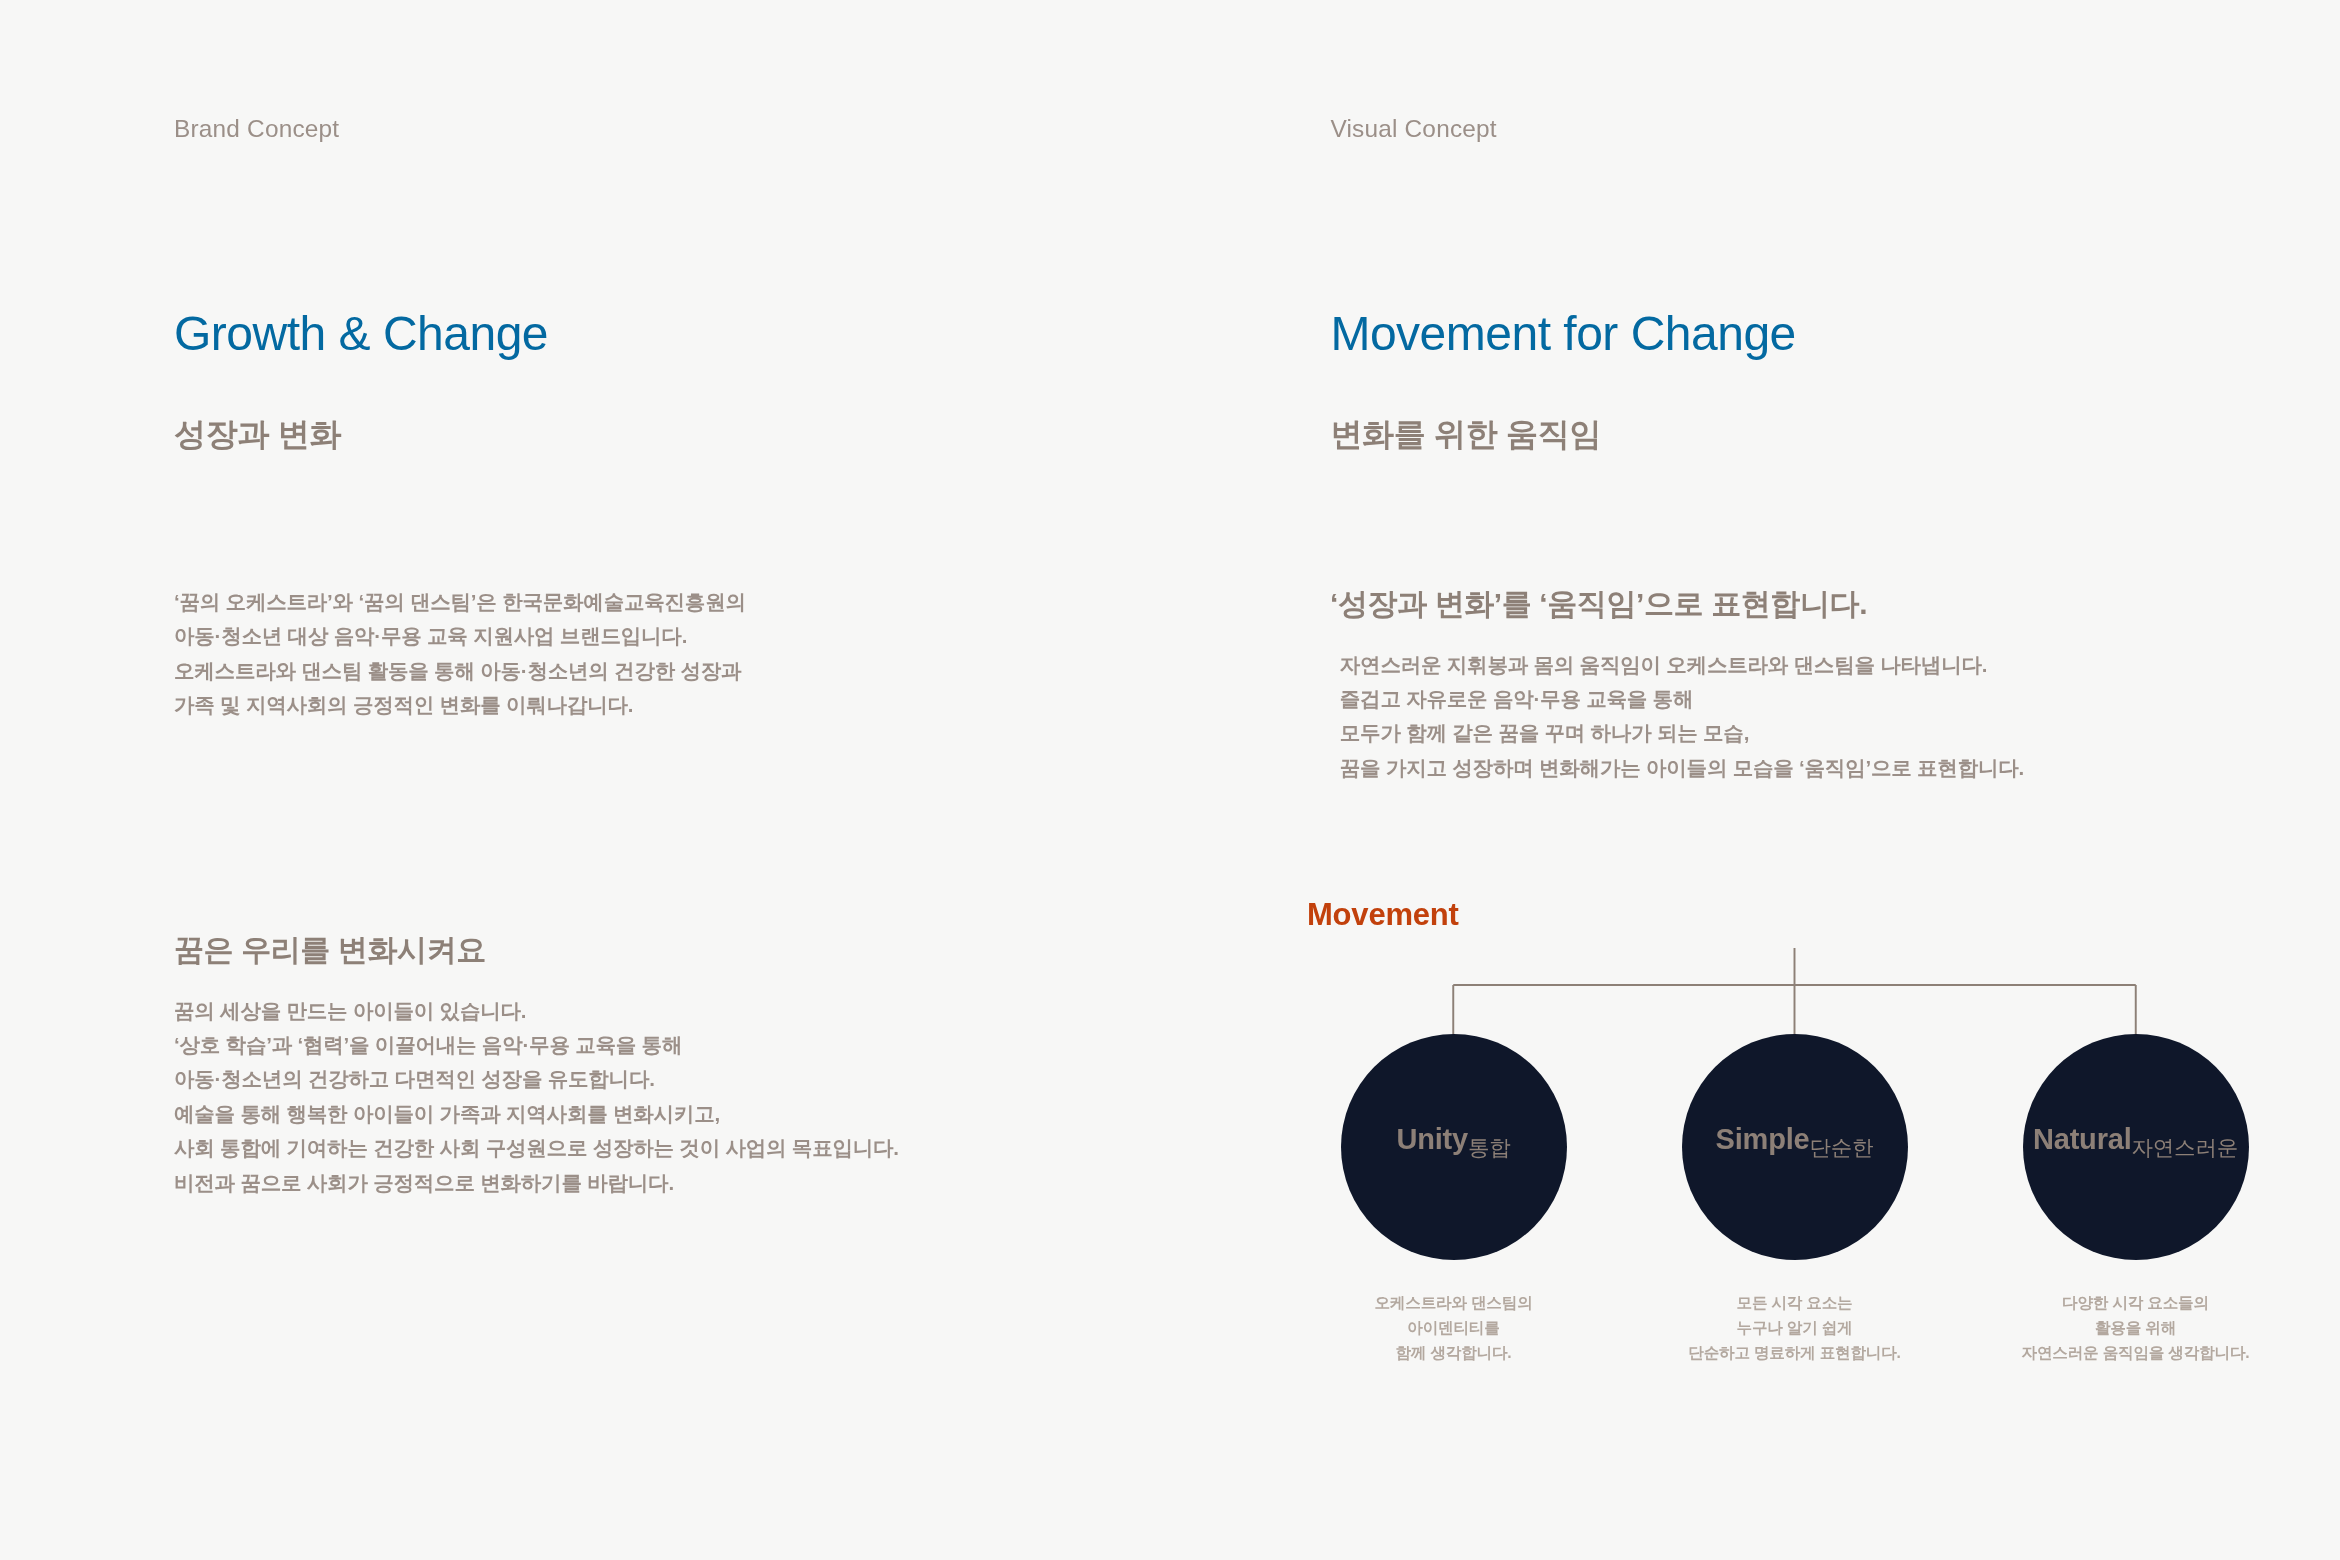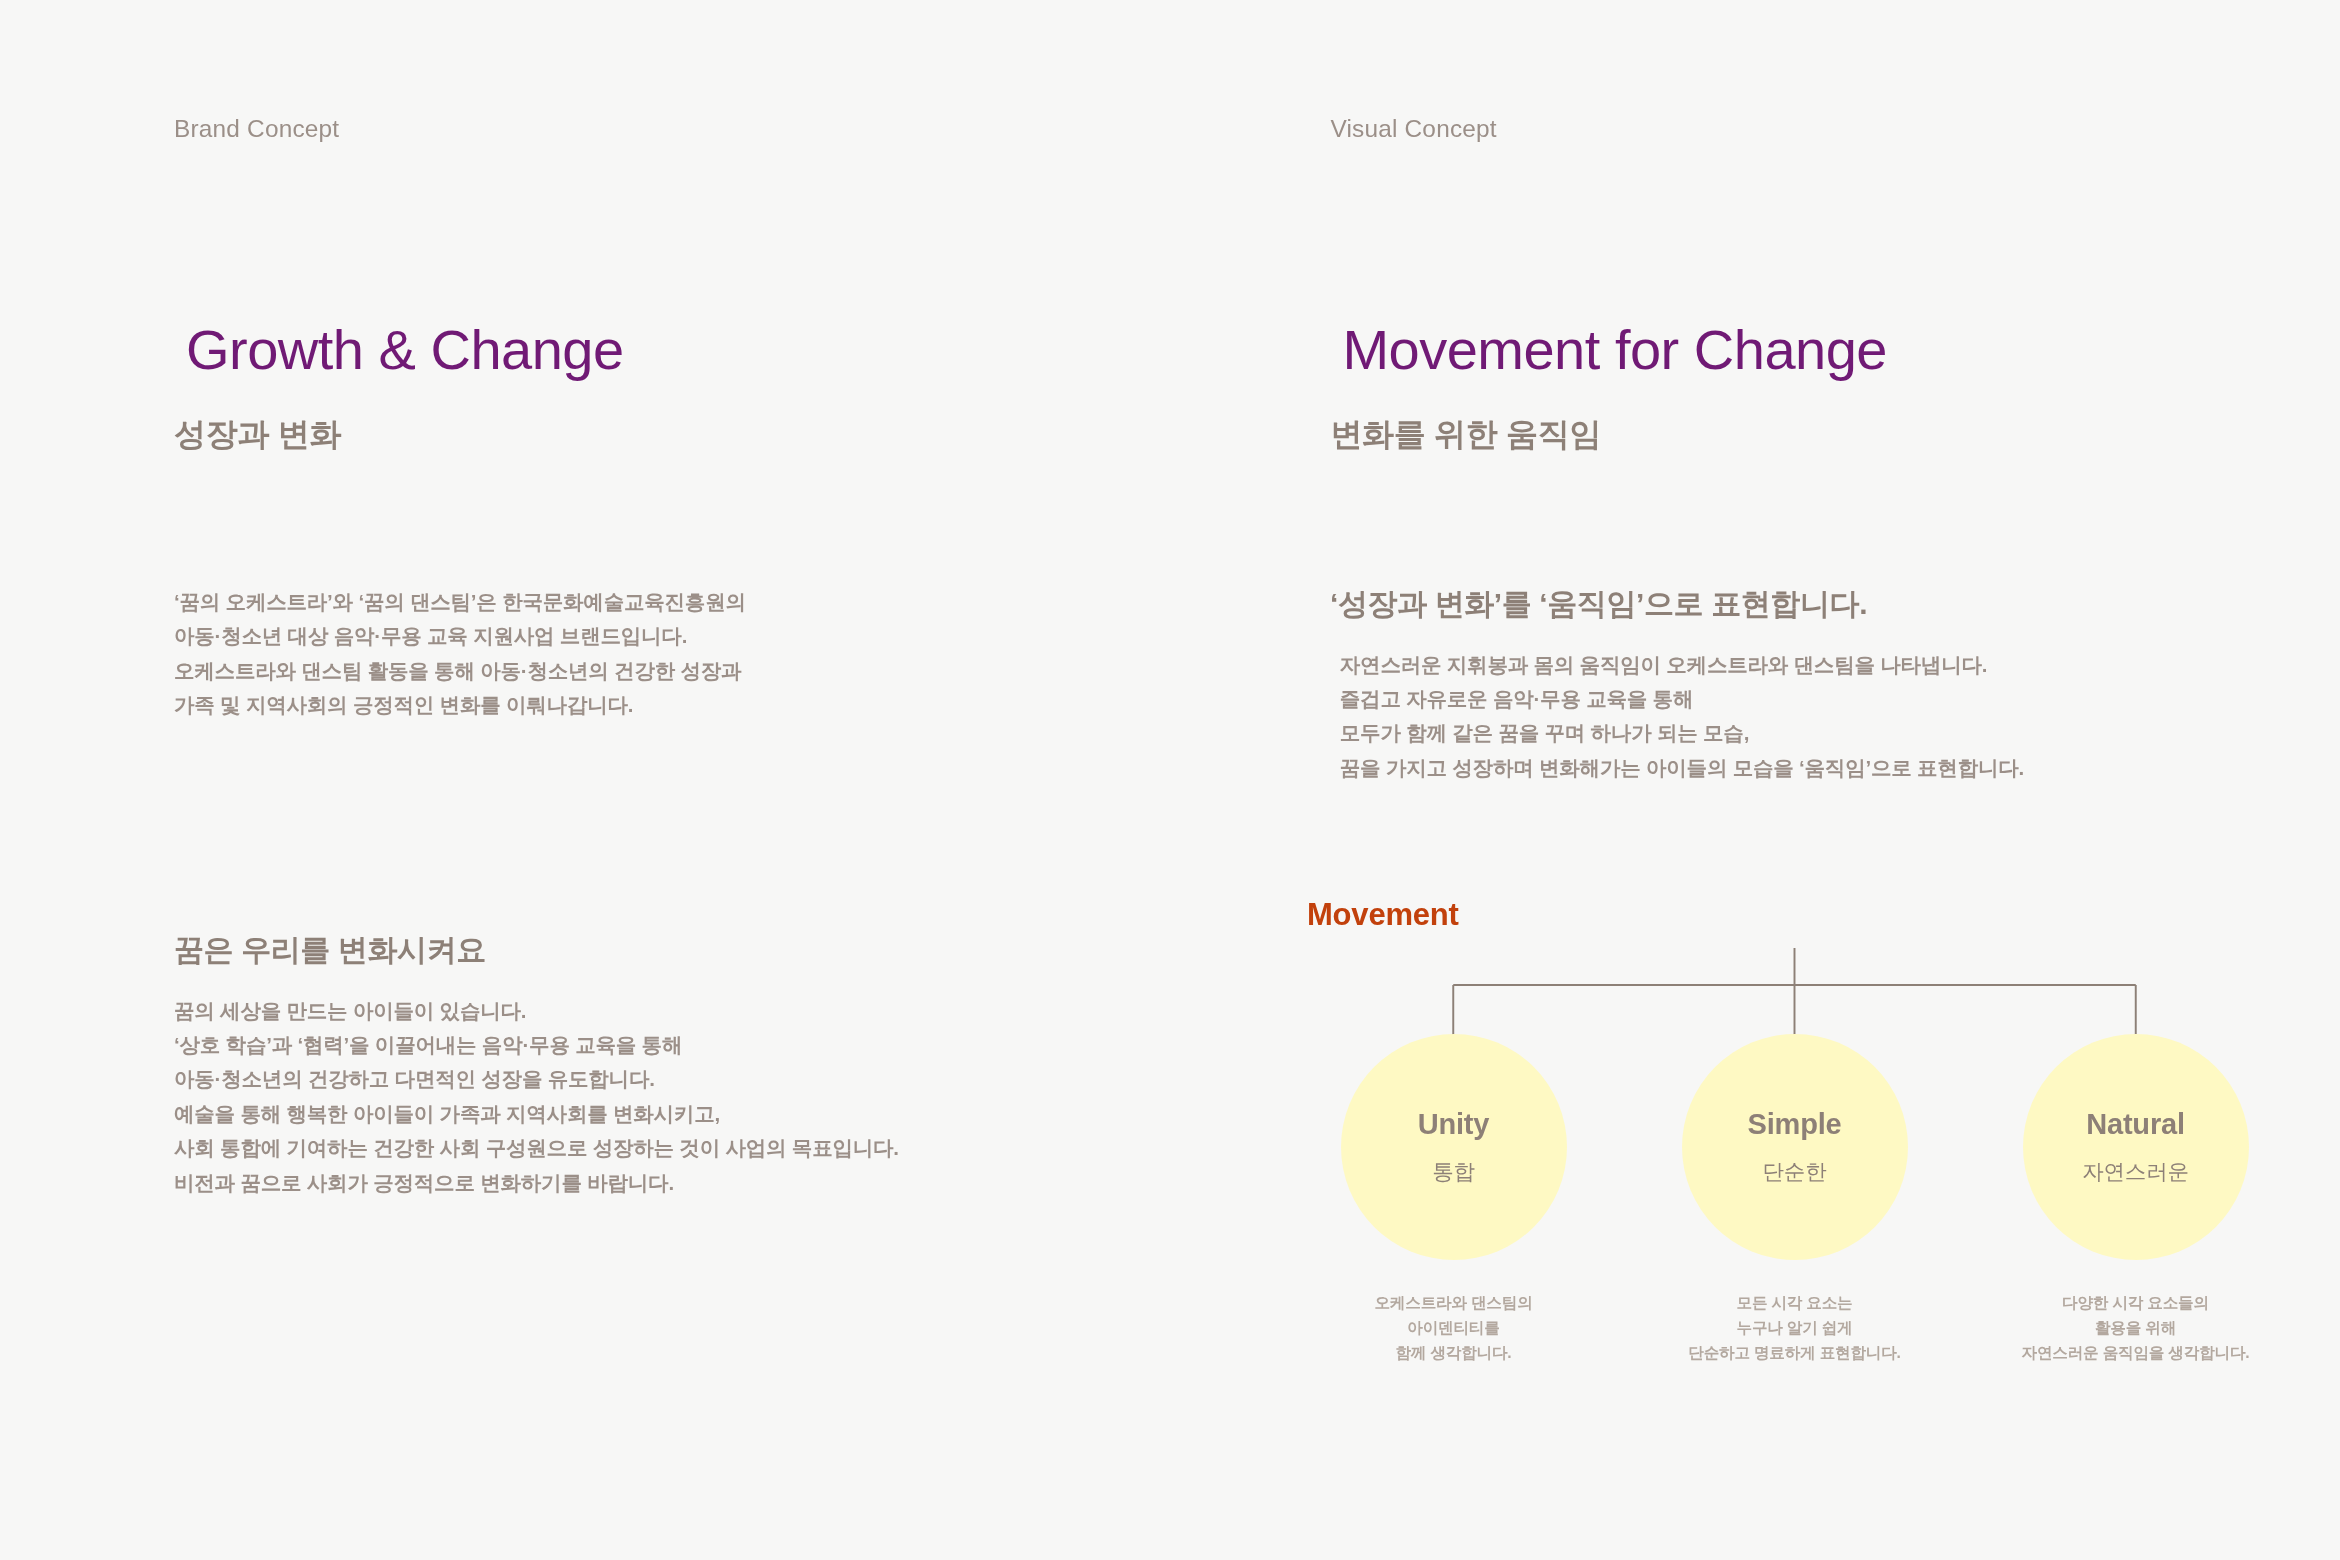--- a/index.html
+++ b/index.html
@@ -43,26 +43,26 @@
     color: #9b8f88;
     white-space: nowrap;
   }
   .column-left  .kicker { left: 174px; }
   .column-right .kicker { left: 23.4px; }
 
   
   .display-title {
     position: absolute;
     top: 310px;
-    margin: 12px;
-    font-size: 56px;
+    margin: 0;
+    font-size: 48px;
     line-height: 1.0;
     font-weight: 400;
     letter-spacing: -0.5px;
-    color: #701a75;
+    color: #0369a1;
     white-space: nowrap;
   }
   .column-left  .display-title { left: 174px; }
   .column-right .display-title { left: 23.4px; }
 
   
   .display-sub {
     position: absolute;
     top: 415px;
     margin: 0;
@@ -145,23 +145,23 @@
   .node {
     width: 293px;
     display: flex;
     flex-direction: column;
     align-items: center;
   }
   .node-circle {
     width: 226px;
     height: 226px;
     border-radius: 50%;
-    background: #fef9c3;
+    background: #0f172a;
     display: flex;
-    flex-direction: column;
+    flex-direction: row;
     align-items: center;
     justify-content: center;
   }
   .node-label-en {
     font-size: 29px;
     font-weight: 700;
     letter-spacing: -0.2px;
     color: #8d8077;
     margin-bottom: 15.6px;
   }

